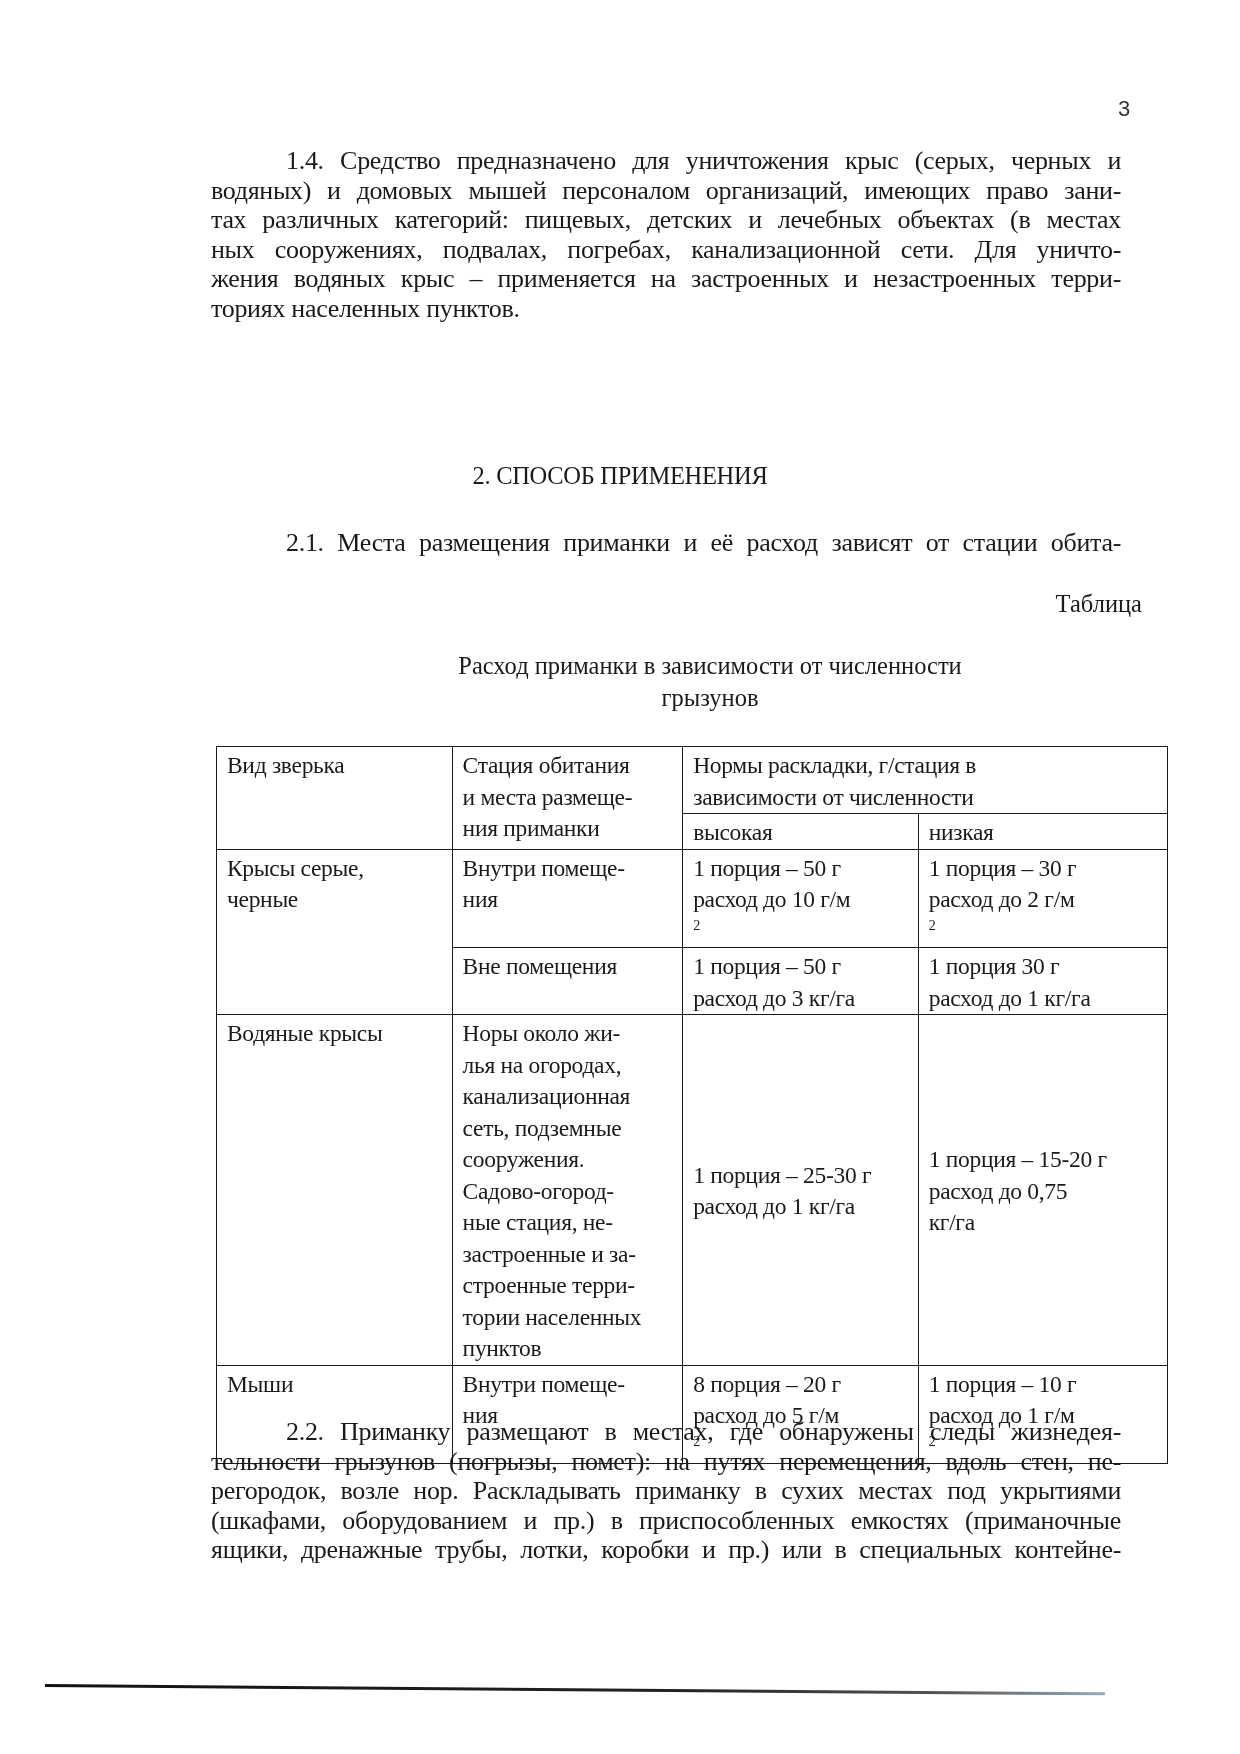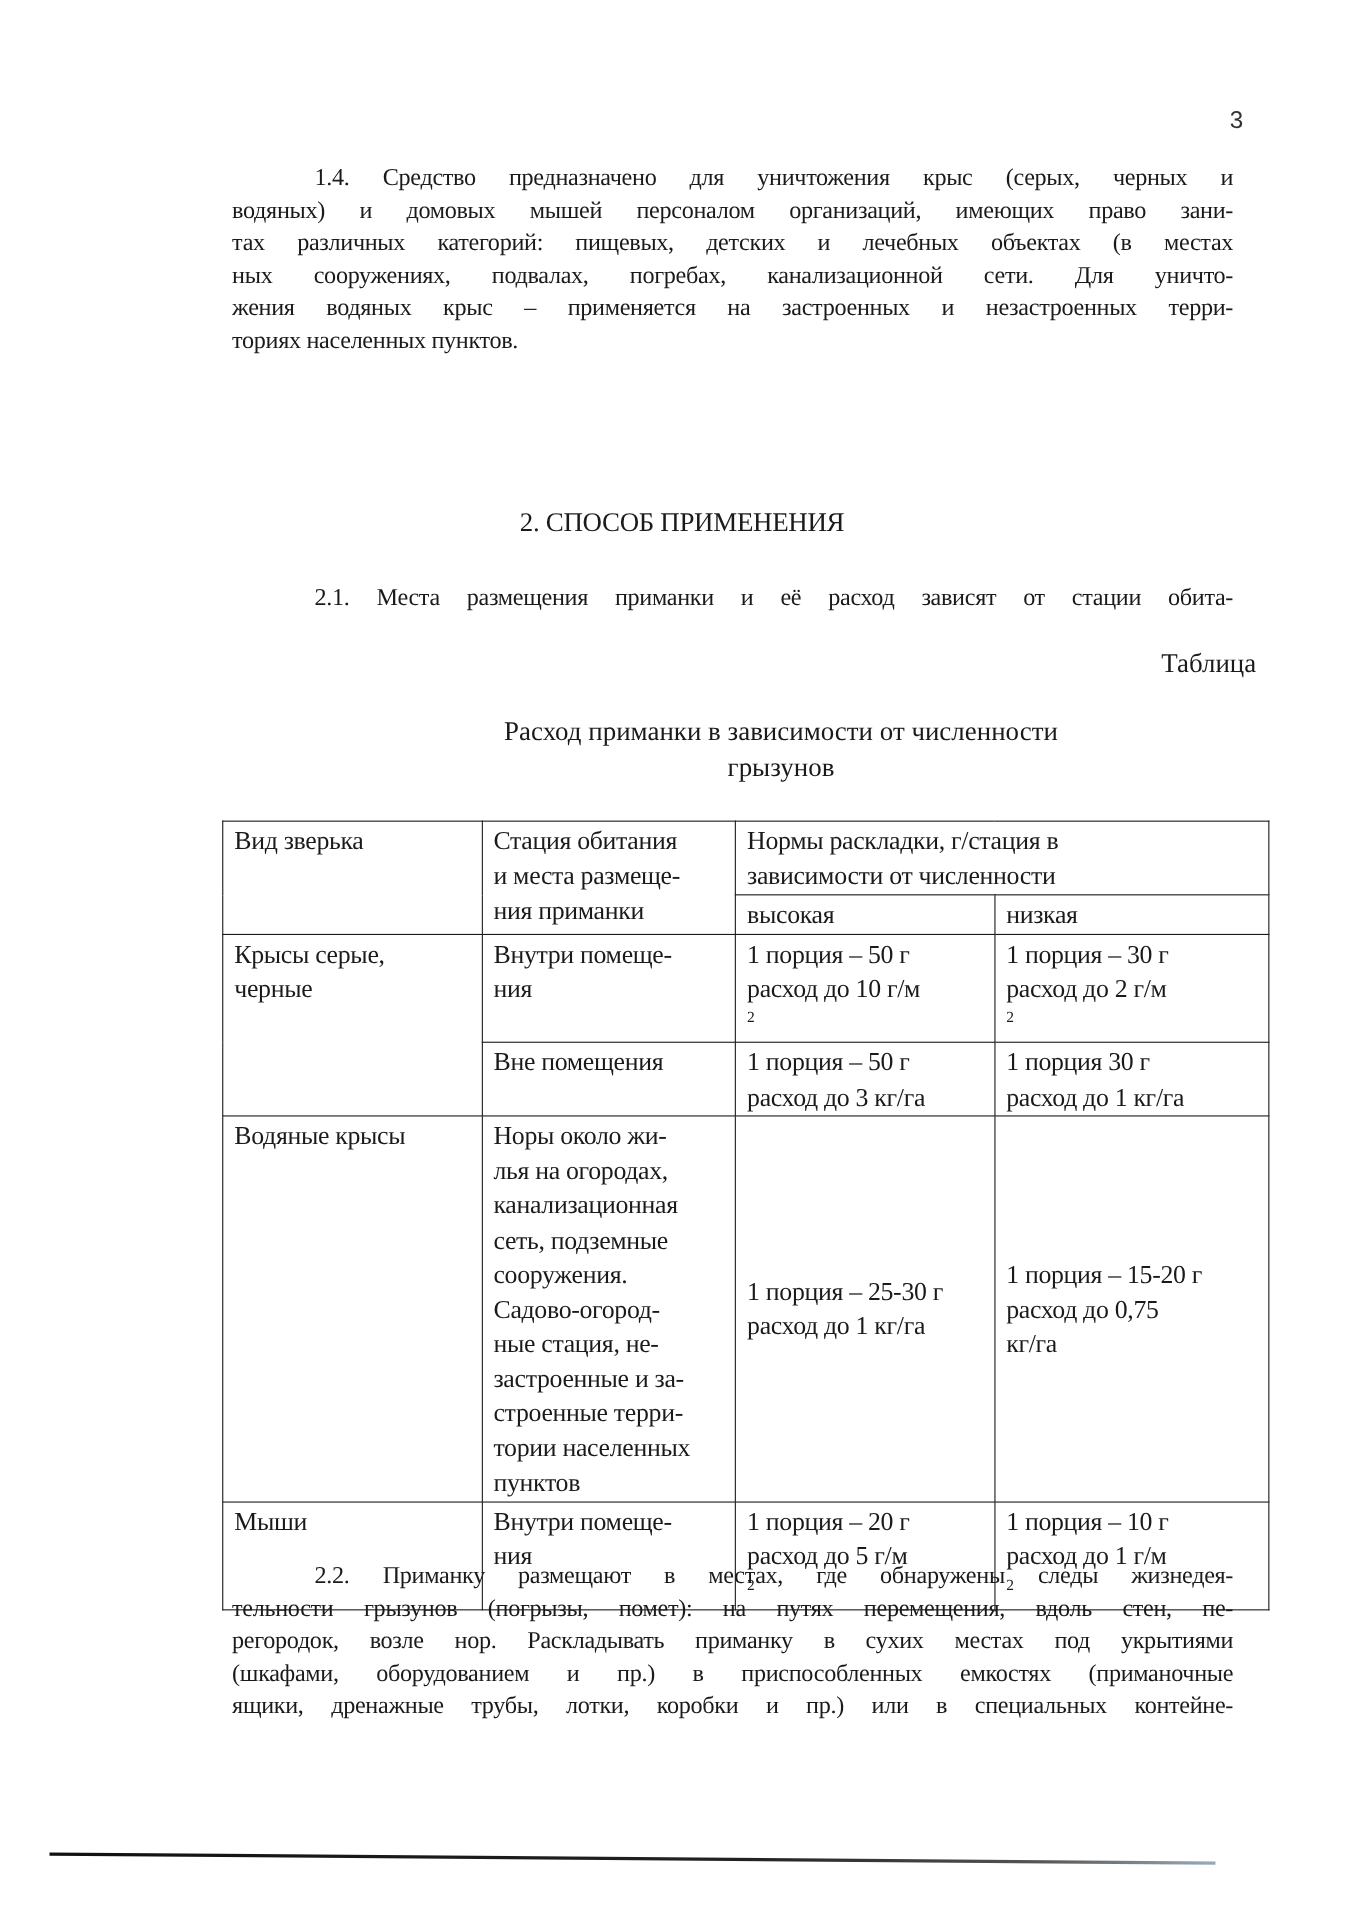--- a/index.html
+++ b/index.html
@@ -20,21 +20,21 @@
       left: 1118px;
       top: 96px;
       font-family: "Liberation Sans", "DejaVu Sans", sans-serif;
       font-size: 22px;
       color: #333;
     }
     .para {
       position: absolute;
       left: 211px;
       width: 910px;
-      font-size: 22px;
+      font-size: 26px;
       line-height: 29.6px;
       text-align: justify;
       text-align-last: left;
       letter-spacing: -0.3px;
     }
     .para .line {
       display: block;
       white-space: nowrap;
       text-align: justify;
       text-align-last: justify;
@@ -68,21 +68,21 @@
       position: absolute;
       left: 430px;
       width: 560px;
       top: 650px;
       text-align: center;
       font-size: 24.5px;
       line-height: 32px;
     }
     table.norms {
       position: absolute;
-      left: 202px;
+      left: 216px;
       top: 746px;
       width: 952px;
       border-collapse: collapse;
       font-size: 23.5px;
       line-height: 31.5px;
     }
     table.norms td {
       border: 1.6px solid #1a1a1a;
       vertical-align: top;
       padding: 3px 10px 0 10px;
@@ -217,21 +217,21 @@
 
   <tr>
     <td class="cell-lines">
       <span>Мыши</span>
     </td>
     <td class="cell-lines">
       <span>Внутри помеще-</span>
       <span>ния</span>
     </td>
     <td class="cell-lines">
-      <span>1 порция – 20 г</span>
+      <span>8 порция – 20 г</span>
       <span><span>расход до 5 г/м</span><sup>2</sup></span>
     </td>
     <td class="cell-lines">
       <span>1 порция – 10 г</span>
       <span><span>расход до 1 г/м</span><sup>2</sup></span>
     </td>
   </tr>
 </tbody>
   </table>
 

